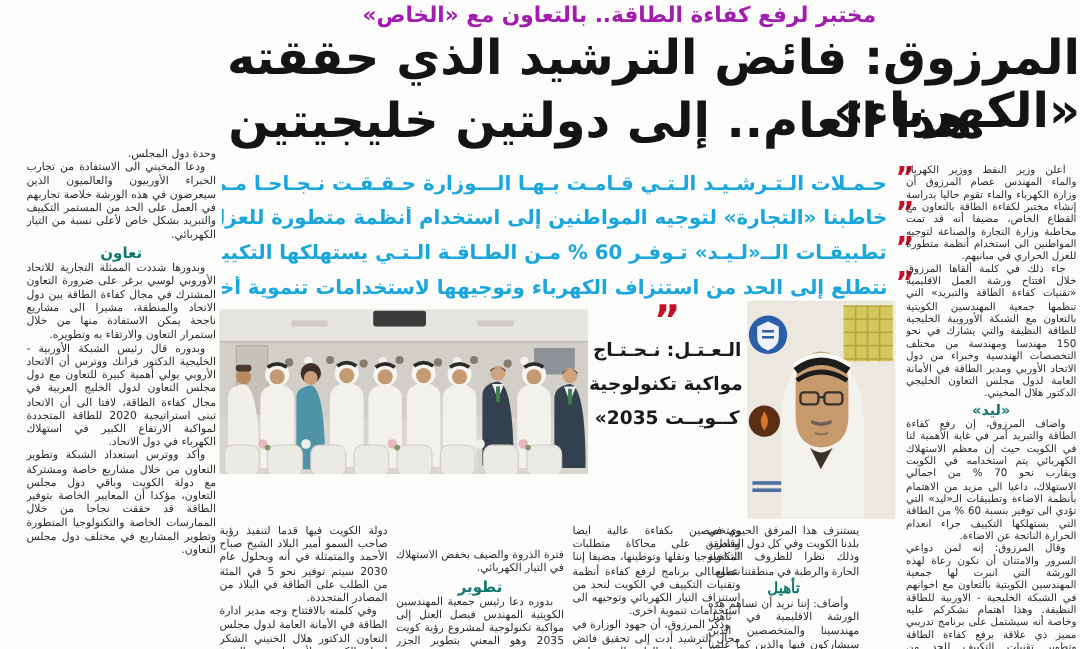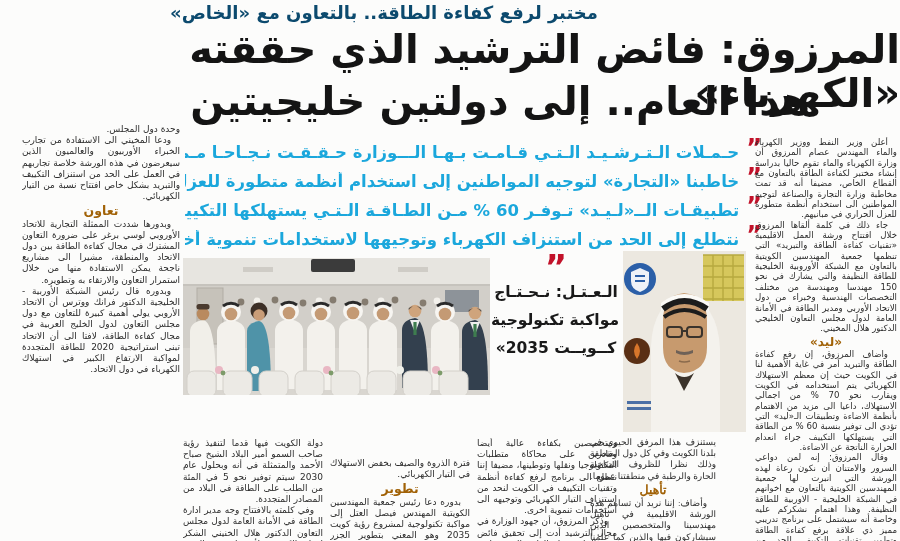--- a/index.html
+++ b/index.html
@@ -1,19 +1,19 @@
 <!DOCTYPE html>
 <html lang="ar" dir="rtl"><head>
 <meta charset="utf-8">
 <style>
   html,body{margin:0;padding:0;background:#ffffff;}
   #page{position:relative;width:900px;height:541px;background:#fcfcfb;overflow:hidden;
         font-family:"DejaVu Sans",sans-serif;direction:rtl;color:#2b2b2b;}
-  .kicker{position:absolute;top:2px;left:170px;width:560px;text-align:left;
-          font-size:18px;font-weight:bold;color:#0c4a6e;}
+  .kicker{position:absolute;top:2px;left:170px;width:560px;text-align:right;
+          font-size:18px;font-weight:bold;color:#a21caf;}
   .hl{position:absolute;font-weight:bold;color:#141414;
       letter-spacing:-0.5px;line-height:1.1;}
   .hl1{top:27px;left:0;width:900px;font-size:40px;}
   .hl2{top:79px;left:0;width:810px;font-size:40px;}
   .bullets{position:absolute;top:140px;left:185px;width:577px;display:flex;
            flex-direction:column;gap:5px;}
   .bullet-row{display:flex;align-items:center;gap:7px;height:24px;}
   .bq{color:var(--red);font-size:24px;font-weight:bold;line-height:10px;
       transform:translateY(-4px);}
   .bt{color:var(--blue);font-size:16.5px;font-weight:bold;white-space:nowrap;
@@ -23,21 +23,21 @@
   #portrait-photo{top:251px;left:623px;width:123px;height:181px;}
   .pullquote{position:absolute;top:256px;left:493px;width:126px;height:178px;
              text-align:center;}
   .pq-icon{color:var(--red);font-size:34px;font-weight:bold;line-height:22px;height:22px;}
   .pq-line{font-size:15.5px;font-weight:bold;color:#191919;line-height:28px;
            white-space:nowrap;}
   .col{position:absolute;bottom:0;overflow:hidden;text-align:justify;
        font-size:9px;line-height:11.2px;}
   .col .para{margin:0;text-indent:9px;}
   .col .para.noindent{text-indent:0;}
-  .subhead{text-align:center;font-weight:bold;font-size:12.5px;color:#a16207;
+  .subhead{text-align:center;font-weight:bold;font-size:12.5px;color:#0f766e;
            margin:3px 0 2px 0;text-indent:0;}
   #col-far-left{top:124px;left:22px;width:158px;}
   #col-2{top:438px;left:183px;width:140px;}
   #col-3{top:458px;left:330px;width:140px;}
   #col-4{top:438px;left:477px;width:140px;}
   #col-under-portrait{top:437px;left:590px;width:126px;font-family:Liberation Serif, serif;}
   #col-lead{top:137px;left:755px;width:142px;font-size:8.6px;line-height:10.35px;}
   #col-lead .subhead{font-size:12px;}
 </style>
 </head>
@@ -222,19 +222,20 @@
       <p class="para noindent">فترة الذروة والصيف بخفض الاستهلاك في التيار الكهربائي.</p>
       <div class="subhead">تطوير</div>
       <p class="para">بدوره دعا رئيس جمعية المهندسين الكويتية المهندس فيصل العتل إلى مواكبة تكنولوجية لمشروع رؤية كويت 2035 وهو المعني بتطوير الجزر الكويتية واستثمارها، لافتا الى ضرورة تطوير تكنولوجيا تبريد المناطق والتقليل من حجم الطاقة المستهلكة وخاصة في التبريد، مع الاستفادة من موارد الطاقة النظيفية والمتجددة والتي تمضي</p>
     </div>
   <div class="col" id="col-2">
       <p class="para noindent">دولة الكويت فيها قدما لتنفيذ رؤية صاحب السمو أمير البلاد الشيخ صباح الأحمد والمتمثلة في أنه وبحلول عام 2030 سيتم توفير نحو 5 في المئة من الطلب على الطاقة في البلاد من المصادر المتجددة.</p>
       <p class="para">وفي كلمته بالافتتاح وجه مدير ادارة الطاقة في الأمانة العامة لدول مجلس التعاون الدكتور هلال الخنيني الشكر لدولة الكويت ولأميرها سمو الشيخ صباح الأحمد الجابر الصباح على دعم كافة الأعمال المتعلقة بمجلس التعاون لدول الخليج العربية، لافتا الى جهود سموه في العمل على</p>
     </div>
   <div class="col" id="col-far-left">
       <p class="para noindent">وحدة دول المجلس.</p>
-      <p class="para">ودعا المخيني الى الاستفادة من تجارب الخبراء الأوربيون والعالميون الذين سيعرضون في هذه الورشة خلاصة تجاربهم في العمل على الحد من استنزاف التكييف والتبريد بشكل خاص افتتاح نسبة من التيار الكهربائي.</p>
+      <p class="para">ودعا المخيني الى الاستفادة من تجارب الخبراء الأوربيون والعالميون الذين سيعرضون في هذه الورشة خلاصة تجاربهم في العمل على الحد من المستمر التكييف والتبريد بشكل خاص لأعلى نسبة من التيار الكهربائي.</p>
       <div class="subhead">تعاون</div>
       <p class="para">وبدورها شددت الممثلة التجارية للاتحاد الأوروبي لوسي برغر على ضرورة التعاون المشترك في مجال كفاءة الطاقة بين دول الاتحاد والمنطقة، مشيرا الى مشاريع ناجحة يمكن الاستفادة منها من خلال استمرار التعاون والارتقاء به وتطويره.</p>
       <p class="para">وبدوره قال رئيس الشبكة الأوربية - الخليجية الدكتور فرانك ووترس أن الاتحاد الأروبي يولي أهمية كبيرة للتعاون مع دول مجلس التعاون لدول الخليج العربية في مجال كفاءة الطاقة، لافتا الى أن الاتحاد تبنى استراتيجية 2020 للطاقة المتجددة لمواكبة الارتفاع الكبير في استهلاك الكهرباء في دول الاتحاد.</p>
+      <p class="para">وأكد ووترس استعداد الشبكة وتطوير التعاون من خلال مشاريع خاصة ومشتركة مع دولة الكويت وباقي دول مجلس التعاون، مؤكدا أن المعايير الخاصة بتوفير الطاقة قد حققت نجاحا من خلال الممارسات الخاصة والتكنولوجيا المتطورة وتطوير المشاريع في مختلف دول مجلس التعاون.</p>
     </div>
 
 </div>
 
 </body></html>

